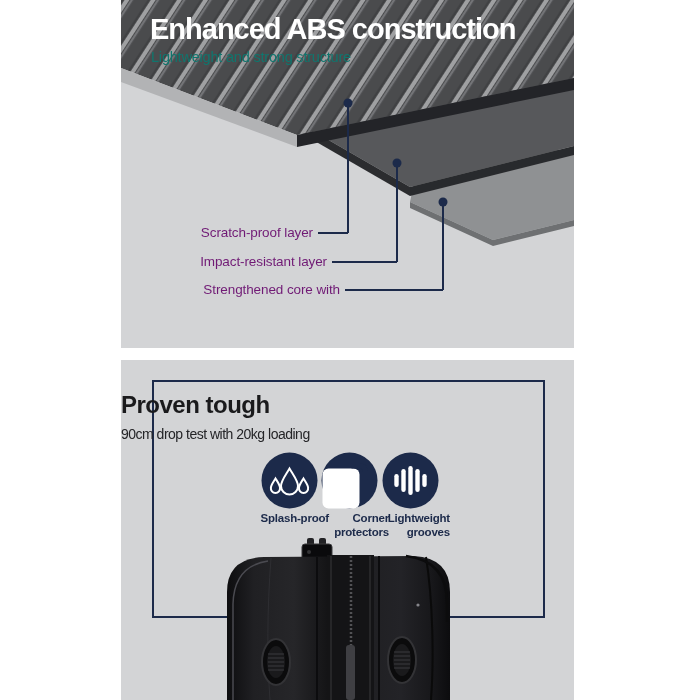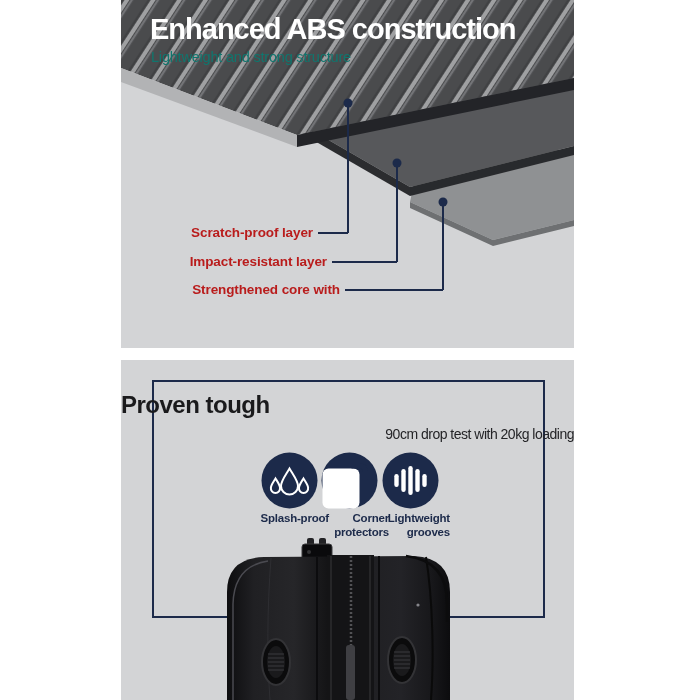--- a/index.html
+++ b/index.html
@@ -6,30 +6,30 @@
   .stage{position:relative;width:699px;height:700px;background:#ffffff;overflow:hidden;
          font-family:"Liberation Sans",sans-serif;}
   .panel{position:absolute;left:121px;width:453px;background:#d3d4d6;overflow:hidden;}
   .panel-top{top:0;height:348px;}
   .panel-bottom{top:360px;height:340px;}
   .diagram-svg{position:absolute;left:0;top:0;width:453px;height:348px;}
   .construction-title{position:absolute;left:29px;top:13px;font-size:29px;font-weight:700;
                       color:#ffffff;letter-spacing:-1px;white-space:nowrap;z-index:2;}
   .construction-subtitle{position:absolute;left:30px;top:49px;font-size:14.5px;color:#0f766e;
                       letter-spacing:-0.2px;white-space:nowrap;z-index:2;}
-  .layer-label{position:absolute;font-size:13.5px;font-weight:700;color:#b91c1c;
+  .layer-label{position:absolute;font-size:13.5px;font-weight:400;color:#701a75;
                letter-spacing:-0.1px;white-space:nowrap;z-index:2;}
   .layer-label-1{right:261px;top:225px;}
   .layer-label-2{right:247px;top:254px;}
   .layer-label-3{right:234px;top:282px;}
   .border-box{position:absolute;left:31px;top:20px;width:389px;height:234px;
               border:2px solid #1c2a4a;z-index:1;}
   .tough-title{position:absolute;left:0;top:31px;width:100%;text-align:left;font-size:24px;
                font-weight:700;color:#1a1a1c;letter-spacing:-0.5px;z-index:2;}
-  .tough-subtitle{position:absolute;left:0;top:66px;width:100%;text-align:right;font-size:14px;
+  .tough-subtitle{position:absolute;left:0;top:66px;width:100%;text-align:left;font-size:14px;
                color:#242427;letter-spacing:-0.5px;z-index:2;}
   .feature-col{position:absolute;top:92px;width:80px;text-align:right;z-index:2;}
   .feature-col .badge{display:block;margin:0 auto;}
   .feature-label{margin-top:2px;font-size:11.5px;line-height:14px;font-weight:700;
                  color:#1c2a4a;letter-spacing:-0.2px;}
   .col-1{left:128px;} .col-2{left:188px;} .col-3{left:249px;}
   .suitcase-svg{position:absolute;left:0;top:0;width:453px;height:340px;z-index:3;}
 </style>
 </head>
 <body>

